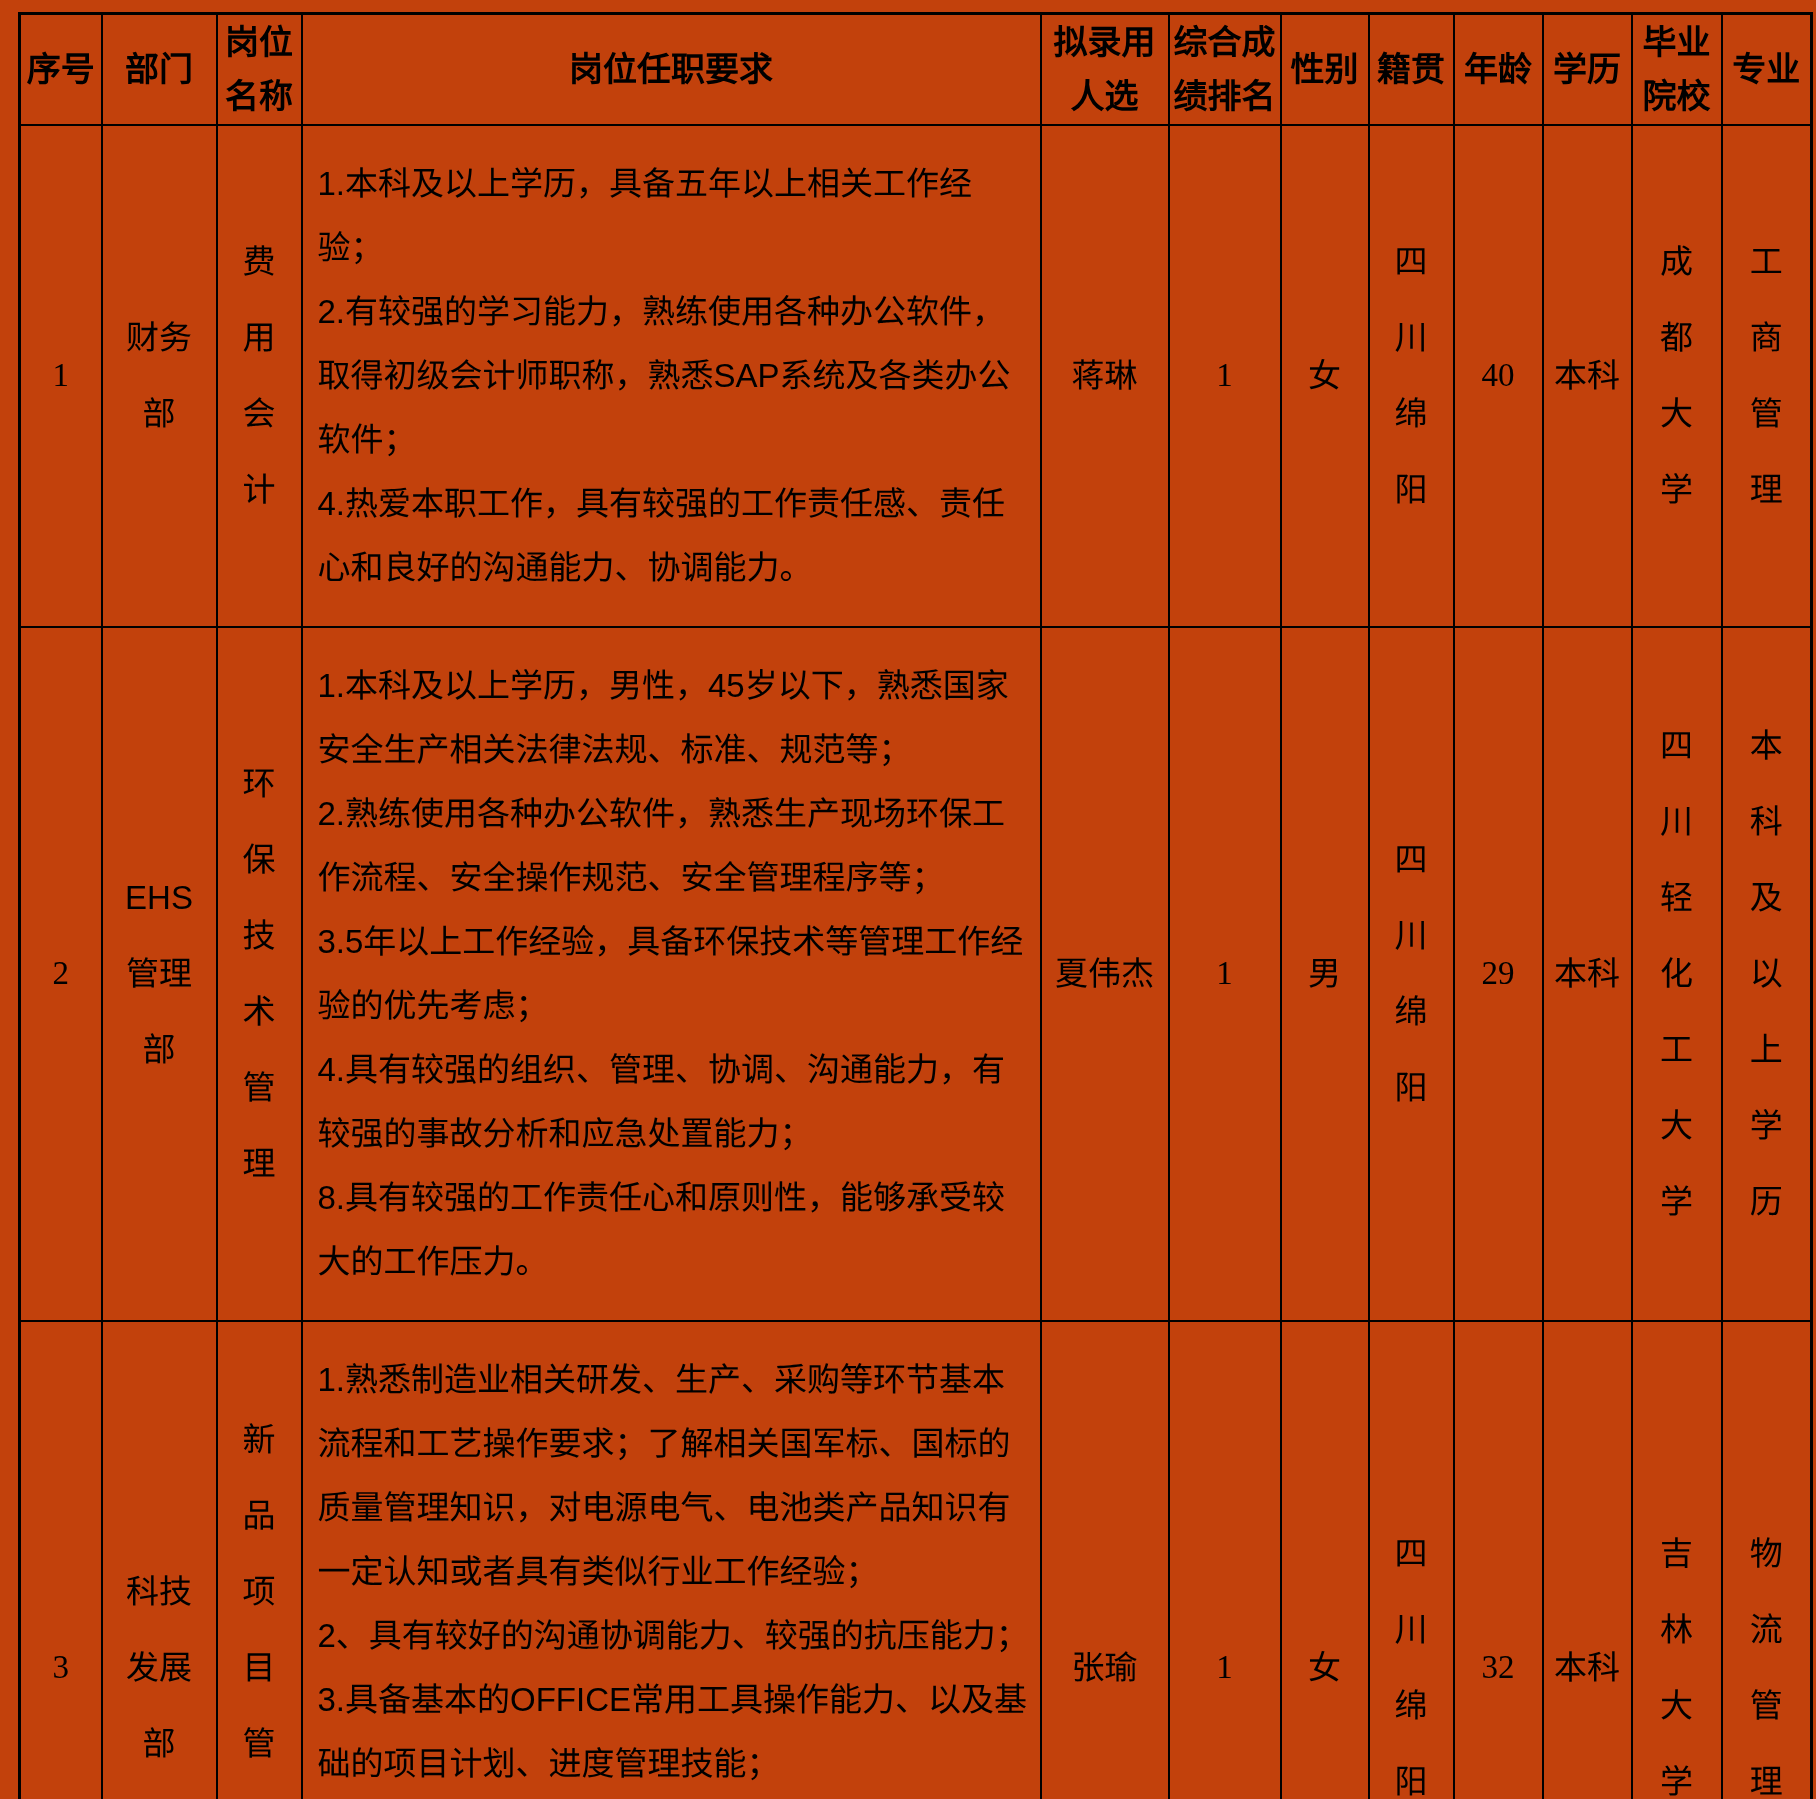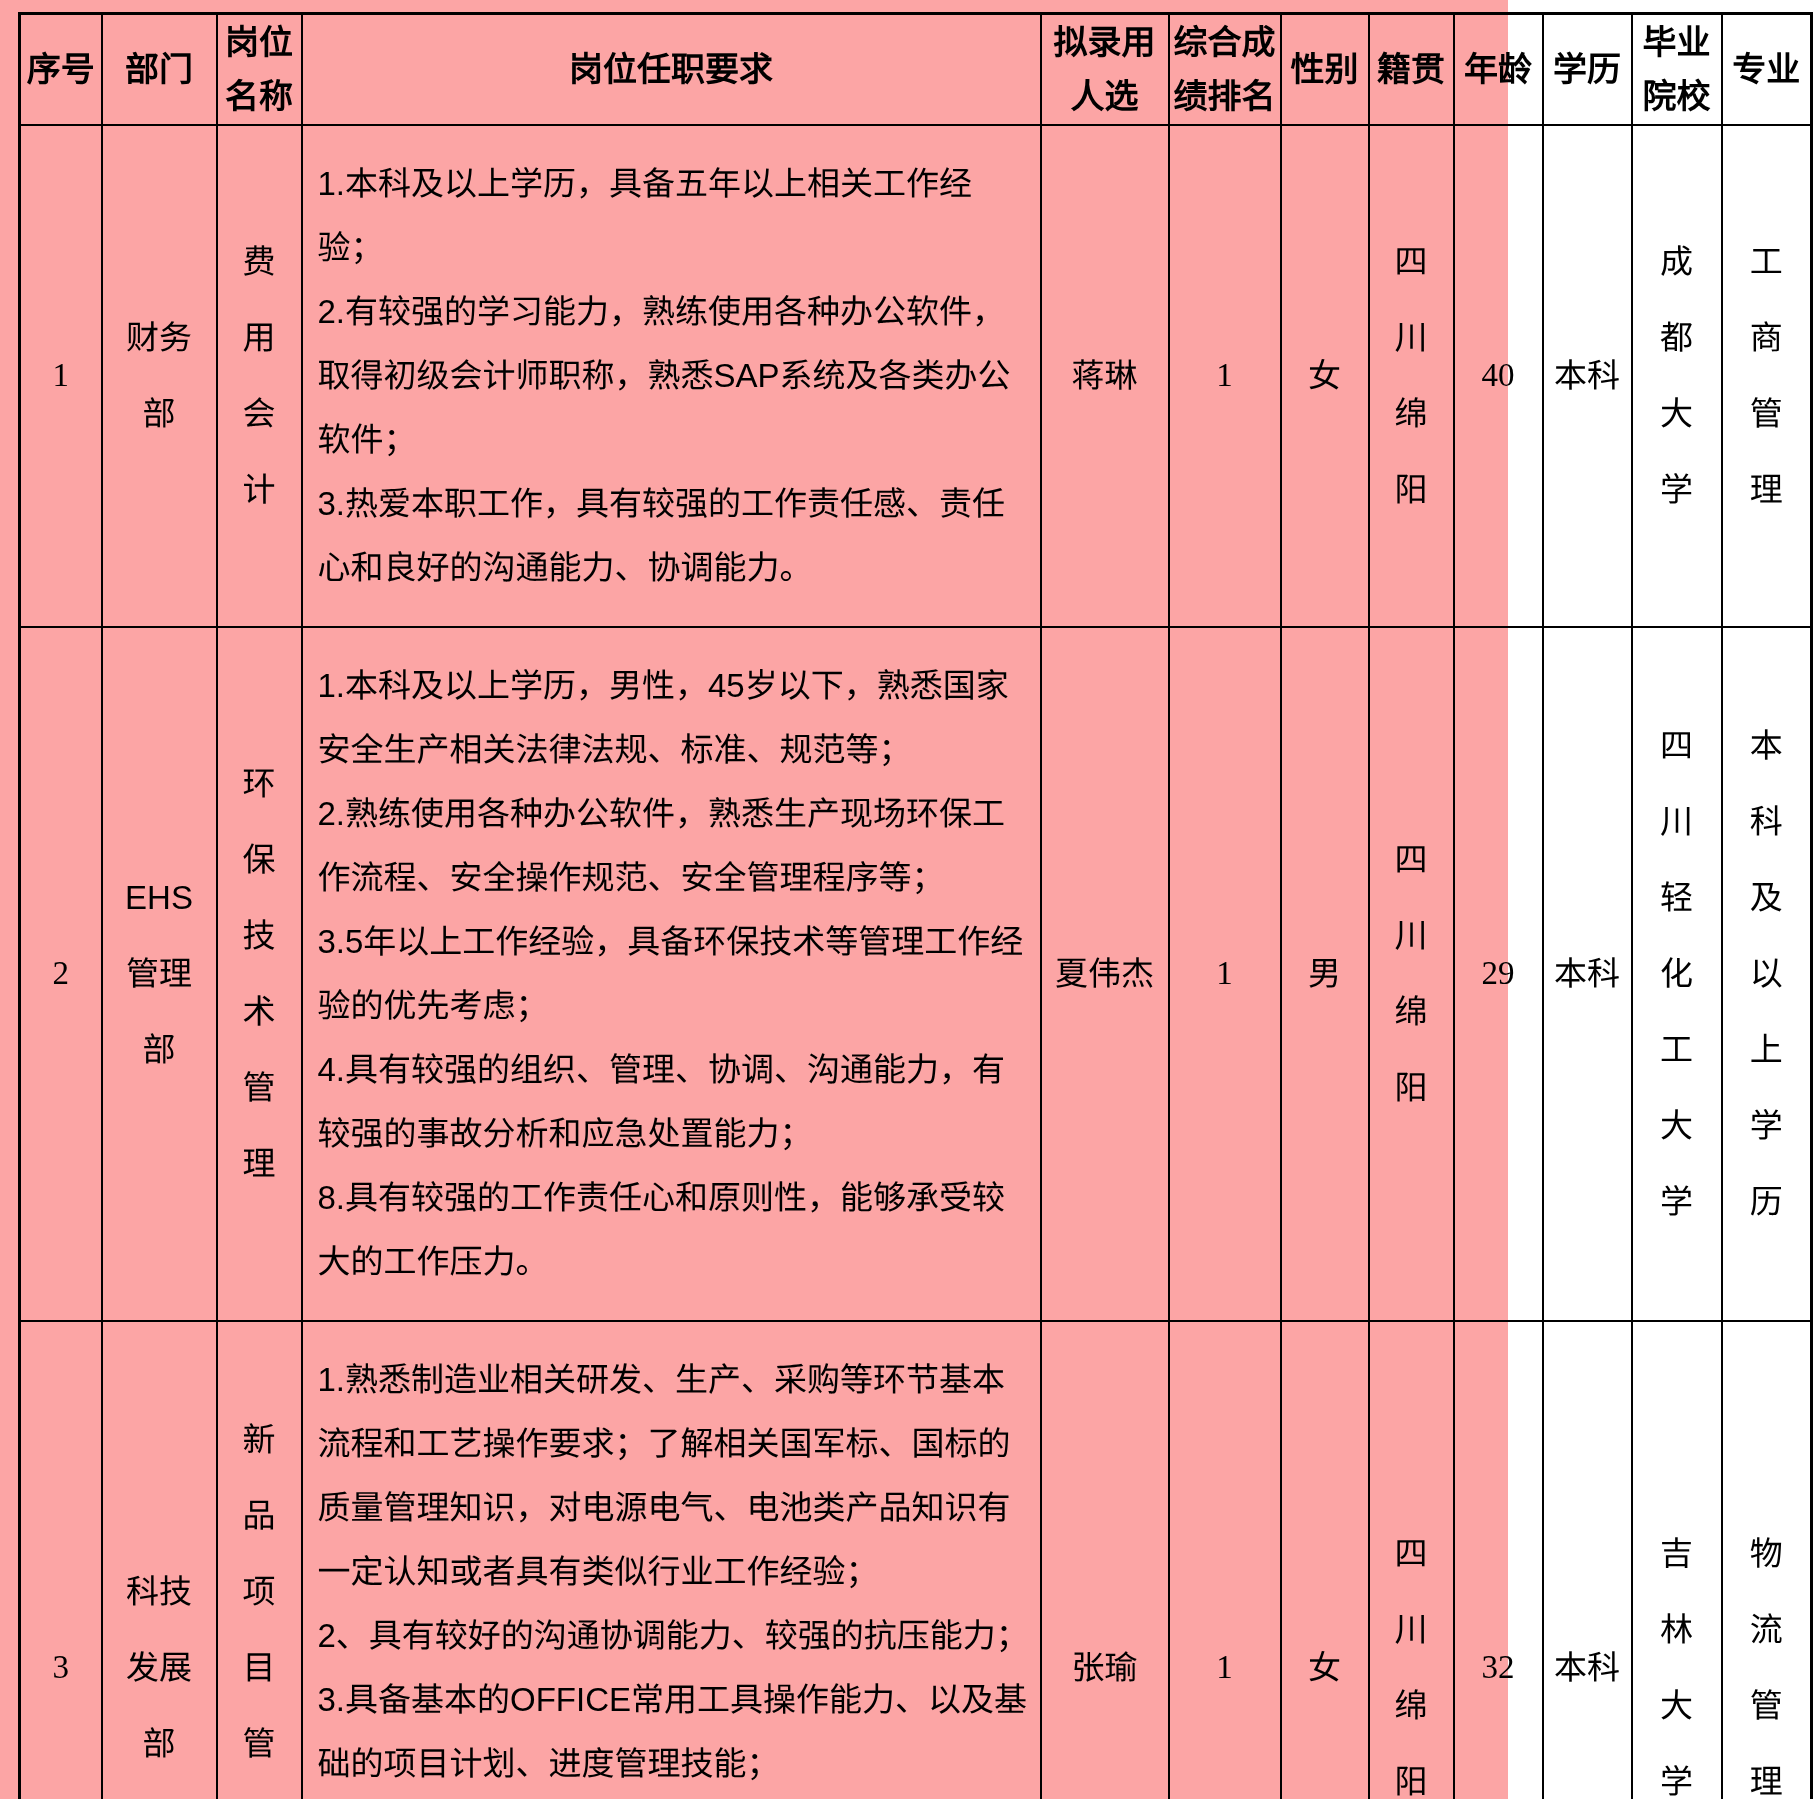--- a/index.html
+++ b/index.html
@@ -7,23 +7,23 @@
     padding: 0;
     background: #ffffff;
     width: 1816px;
     height: 1799px;
     overflow: hidden;
     font-family: "Liberation Sans", sans-serif;
     color: #000000;
   }
   .page {
     position: relative;
-    width: 1508px;
+    width: 1816px;
     height: 1799px;
-    background: #fca5a5;
+    background: #c2410c;
   }
   table.doc-table {
     position: absolute;
     left: 18px;
     top: 12px;
     width: 1792px;
     border-collapse: collapse;
     table-layout: fixed;
     border: 3px solid #000000;
   }
@@ -109,21 +109,21 @@
       <th>专业</th>
     </tr>
 
     <tr class="row-1">
       <td class="num-cell">1</td>
       <td class="pad-wrap">财务部</td>
       <td class="pad-wrap">费用会计</td>
       <td class="req-cell">
         <p class="font-sans">1.本科及以上学历，具备五年以上相关工作经验；</p>
         <p class="font-serif">2.有较强的学习能力，熟练使用各种办公软件，取得初级会计师职称，熟悉SAP系统及各类办公软件；</p>
-        <p class="font-sans">3.热爱本职工作，具有较强的工作责任感、责任心和良好的沟通能力、协调能力。</p>
+        <p class="font-sans">4.热爱本职工作，具有较强的工作责任感、责任心和良好的沟通能力、协调能力。</p>
       </td>
       <td>蒋琳</td>
       <td class="num-cell">1</td>
       <td>女</td>
       <td class="pad-wrap">四川绵阳</td>
       <td class="num-cell">40</td>
       <td>本科</td>
       <td class="pad-wrap">成都大学</td>
       <td class="pad-wrap">工商管理</td>
     </tr>

